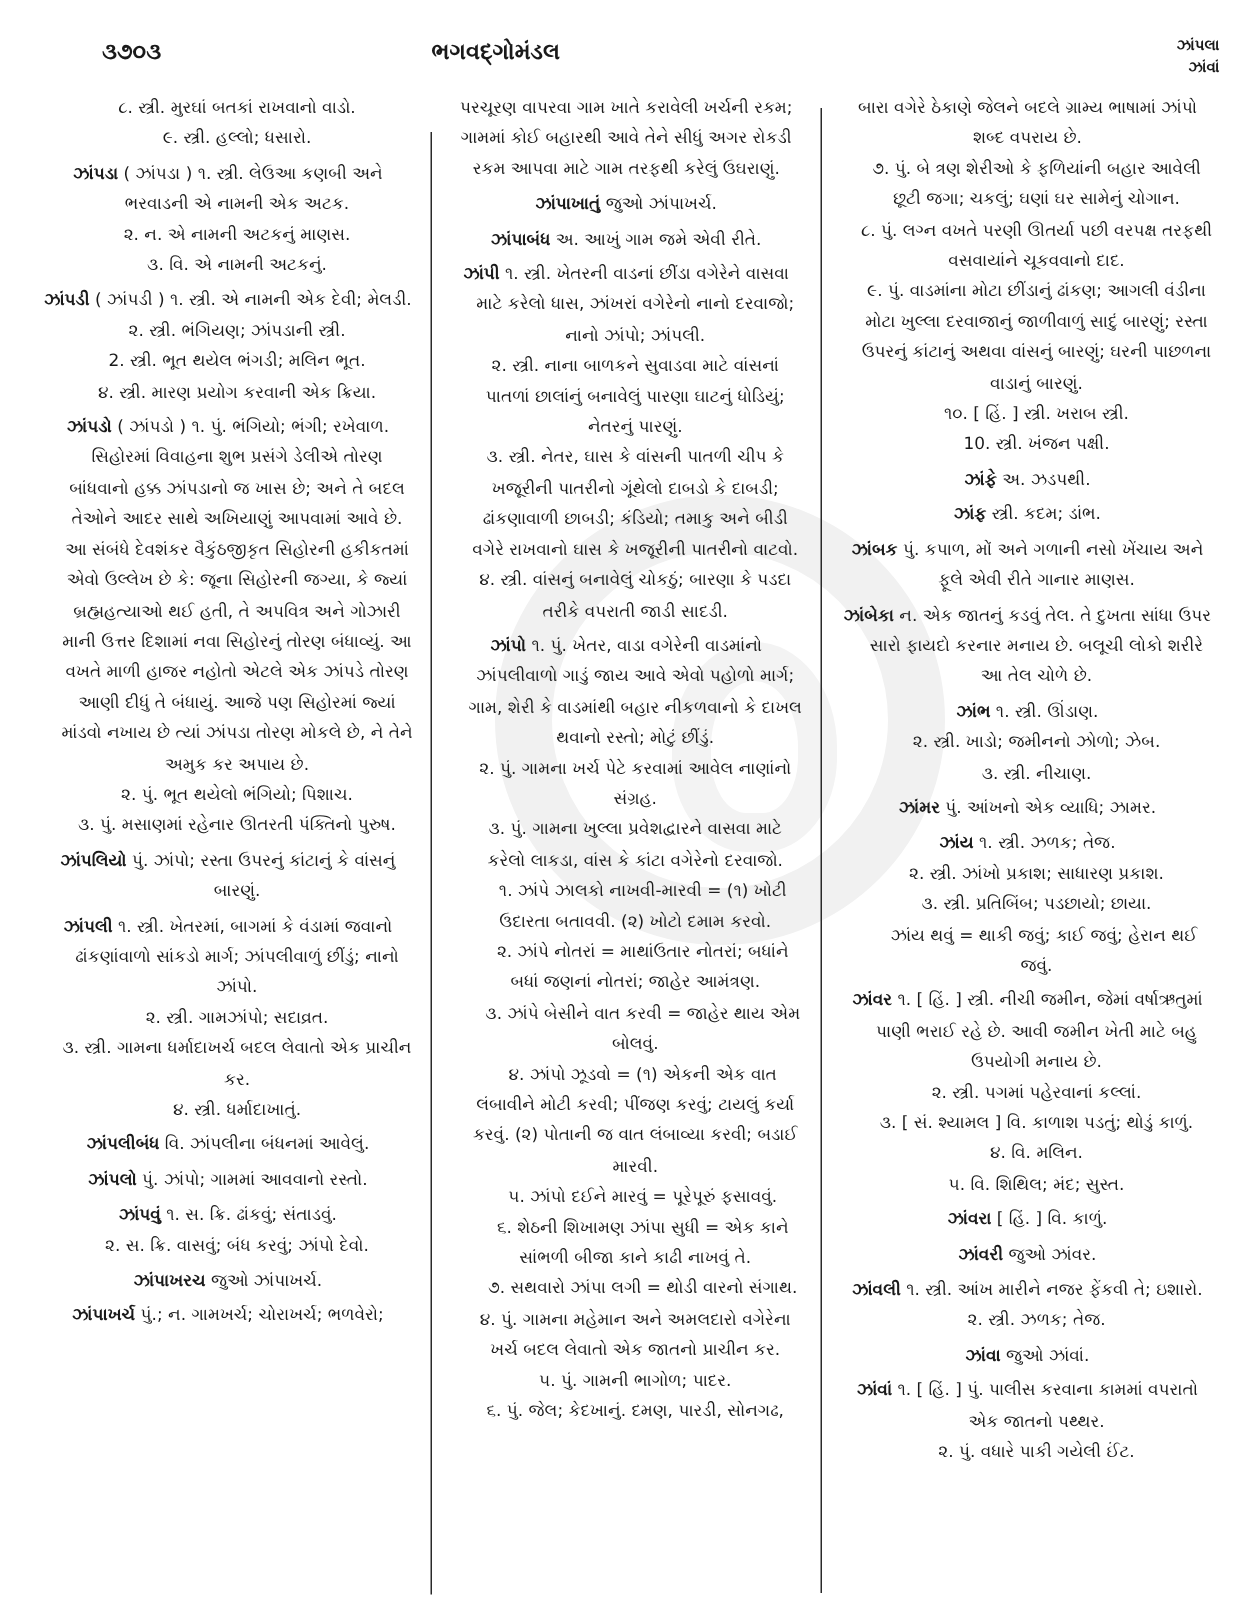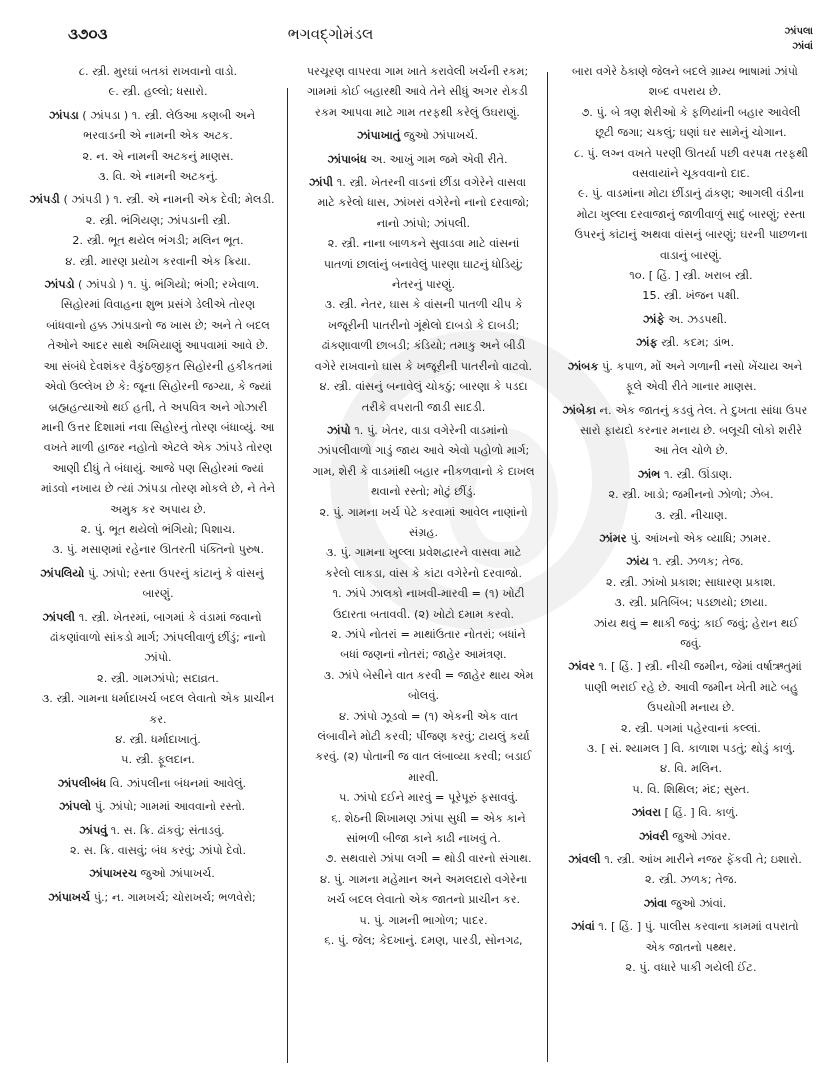--- a/index.html
+++ b/index.html
@@ -15,21 +15,21 @@
     z-index: 0;
   }
   .watermark::after {
     content: ""; position: absolute; left: 80px; top: 60px; width: 110px; height: 140px;
     border-radius: 50% 50% 45% 45%; border: 26px solid #f3f3f3; box-sizing: border-box;
   }
   .header {
     position: absolute; top: 18px; left: 0; width: 825px; height: 32px; z-index: 1;
   }
   .page-num { position: absolute; left: 28px; top: 7px; font-weight: bold; font-size: 15px; margin-left: 40px; }
-  .book-title { position: absolute; left: 0; width: 661px; top: 7px; text-align: center; font-weight: normal; font-size: 15px; }
+  .book-title { position: absolute; left: 0; width: 661px; top: 7px; text-align: center; font-weight: bold; font-size: 15px; }
   .guide { position: absolute; right: 12px; top: 5px; text-align: right; font-weight: bold; font-size: 10px; line-height: 15px; }
   .columns { position: absolute; top: 62px; left: 0; width: 825px; height: 1000px; z-index: 1; text-align: center; }
   .col { position: absolute; top: 0; font-size: 11.3px; line-height: 20.4px; }
   .col-1 { left: 28px; width: 248px; }
   .col-2 { left: 300px; width: 235px; }
   .col-3 { left: 560px; width: 250px; }
   .rule { position: absolute; width: 1px; background: #2a2a2a; }
   .rule-1 { left: 287px; top: 88px; height: 975px; }
   .rule-2 { left: 547px; top: 72px; height: 990px; }
   .entry { margin: 0; padding-left: 12px; text-indent: -12px; }
@@ -68,21 +68,20 @@
       <p class="entry sub"><span>2. સ્ત્રી. ભૂત થયેલ ભંગડી; મલિન ભૂત.</span></p>
       <p class="entry sub"><span>૪. સ્ત્રી. મારણ પ્રયોગ કરવાની એક ક્રિયા.</span></p>
       <p class="entry gap"><span class="hw">ઝાંપડો</span><span> ( ઝાંપડો ) ૧. પું. ભંગિયો; ભંગી; રખેવાળ. સિહોરમાં વિવાહના શુભ પ્રસંગે ડેલીએ તોરણ બાંધવાનો હક્ક ઝાંપડાનો જ ખાસ છે; અને તે બદલ તેઓને આદર સાથે અખિયાણું આપવામાં આવે છે. આ સંબંધે દેવશંકર વૈકુંઠજીકૃત સિહોરની હકીકતમાં એવો ઉલ્લેખ છે કે: જૂના સિહોરની જગ્યા, કે જ્યાં બ્રહ્મહત્યાઓ થઈ હતી, તે અપવિત્ર અને ગોઝારી માની ઉત્તર દિશામાં નવા સિહોરનું તોરણ બંધાવ્યું. આ વખતે માળી હાજર નહોતો એટલે એક ઝાંપડે તોરણ આણી દીધું તે બંધાયું. આજે પણ સિહોરમાં જ્યાં માંડવો નખાય છે ત્યાં ઝાંપડા તોરણ મોકલે છે, ને તેને અમુક કર અપાય છે.</span></p>
       <p class="entry sub"><span>૨. પું. ભૂત થયેલો ભંગિયો; પિશાચ.</span></p>
       <p class="entry sub"><span>૩. પું. મસાણમાં રહેનાર ઊતરતી પંક્તિનો પુરુષ.</span></p>
       <p class="entry gap"><span class="hw">ઝાંપલિયો</span><span> પું. ઝાંપો; રસ્તા ઉપરનું કાંટાનું કે વાંસનું બારણું.</span></p>
       <p class="entry gap"><span class="hw">ઝાંપલી</span><span> ૧. સ્ત્રી. ખેતરમાં, બાગમાં કે વંડામાં જવાનો ઢાંકણાંવાળો સાંકડો માર્ગ; ઝાંપલીવાળું છીંડું; નાનો ઝાંપો.</span></p>
       <p class="entry sub"><span>૨. સ્ત્રી. ગામઝાંપો; સદાવ્રત.</span></p>
       <p class="entry sub"><span>૩. સ્ત્રી. ગામના ધર્માદાખર્ચ બદલ લેવાતો એક પ્રાચીન કર.</span></p>
       <p class="entry sub"><span>૪. સ્ત્રી. ધર્માદાખાતું.</span></p>
-      <p class="entry sub"><span>૫. સ્ત્રી. ફૂલદાન.</span></p>
       <p class="entry gap"><span class="hw">ઝાંપલીબંધ</span><span> વિ. ઝાંપલીના બંધનમાં આવેલું.</span></p>
       <p class="entry gap"><span class="hw">ઝાંપલો</span><span> પું. ઝાંપો; ગામમાં આવવાનો રસ્તો.</span></p>
       <p class="entry gap"><span class="hw">ઝાંપવું</span><span> ૧. સ. ક્રિ. ઢાંકવું; સંતાડવું.</span></p>
       <p class="entry sub"><span>૨. સ. ક્રિ. વાસવું; બંધ કરવું; ઝાંપો દેવો.</span></p>
       <p class="entry gap"><span class="hw">ઝાંપાખરચ</span><span> જુઓ ઝાંપાખર્ચ.</span></p>
       <p class="entry gap"><span class="hw">ઝાંપાખર્ચ</span><span> પું.; ન. ગામખર્ચ; ચોરાખર્ચ; ભળવેરો;</span></p>
     </div>
   <div class="col col-2">
       <p class="entry cont"><span>પરચૂરણ વાપરવા ગામ ખાતે કરાવેલી ખર્ચની રકમ; ગામમાં કોઈ બહારથી આવે તેને સીધું અગર રોકડી રકમ આપવા માટે ગામ તરફથી કરેલું ઉઘરાણું.</span></p>
       <p class="entry gap"><span class="hw">ઝાંપાખાતું</span><span> જુઓ ઝાંપાખર્ચ.</span></p>
@@ -104,21 +103,21 @@
       <p class="entry sub"><span>૪. પું. ગામના મહેમાન અને અમલદારો વગેરેના ખર્ચ બદલ લેવાતો એક જાતનો પ્રાચીન કર.</span></p>
       <p class="entry sub"><span>૫. પું. ગામની ભાગોળ; પાદર.</span></p>
       <p class="entry sub"><span>૬. પું. જેલ; કેદખાનું. દમણ, પારડી, સોનગઢ,</span></p>
     </div>
   <div class="col col-3">
       <p class="entry cont"><span>બારા વગેરે ઠેકાણે જેલને બદલે ગ્રામ્ય ભાષામાં ઝાંપો શબ્દ વપરાય છે.</span></p>
       <p class="entry sub"><span>૭. પું. બે ત્રણ શેરીઓ કે ફળિયાંની બહાર આવેલી છૂટી જગા; ચકલું; ઘણાં ઘર સામેનું ચોગાન.</span></p>
       <p class="entry sub"><span>૮. પું. લગ્ન વખતે પરણી ઊતર્યા પછી વરપક્ષ તરફથી વસવાયાંને ચૂકવવાનો દાદ.</span></p>
       <p class="entry sub"><span>૯. પું. વાડમાંના મોટા છીંડાનું ઢાંકણ; આગલી વંડીના મોટા ખુલ્લા દરવાજાનું જાળીવાળું સાદું બારણું; રસ્તા ઉપરનું કાંટાનું અથવા વાંસનું બારણું; ઘરની પાછળના વાડાનું બારણું.</span></p>
       <p class="entry sub"><span>૧૦. [ હિં. ] સ્ત્રી. ખરાબ સ્ત્રી.</span></p>
-      <p class="entry sub"><span>15. સ્ત્રી. ખંજન પક્ષી.</span></p>
+      <p class="entry sub"><span>10. સ્ત્રી. ખંજન પક્ષી.</span></p>
       <p class="entry gap"><span class="hw">ઝાંફે</span><span> અ. ઝડપથી.</span></p>
       <p class="entry gap"><span class="hw">ઝાંફ</span><span> સ્ત્રી. કદમ; ડાંભ.</span></p>
       <p class="entry gap"><span class="hw">ઝાંબક</span><span> પું. કપાળ, મોં અને ગળાની નસો ખેંચાય અને ફૂલે એવી રીતે ગાનાર માણસ.</span></p>
       <p class="entry gap"><span class="hw">ઝાંબેકા</span><span> ન. એક જાતનું કડવું તેલ. તે દુખતા સાંધા ઉપર સારો ફાયદો કરનાર મનાય છે. બલૂચી લોકો શરીરે આ તેલ ચોળે છે.</span></p>
       <p class="entry gap"><span class="hw">ઝાંભ</span><span> ૧. સ્ત્રી. ઊંડાણ.</span></p>
       <p class="entry sub"><span>૨. સ્ત્રી. ખાડો; જમીનનો ઝોળો; ઝેબ.</span></p>
       <p class="entry sub"><span>૩. સ્ત્રી. નીચાણ.</span></p>
       <p class="entry gap"><span class="hw">ઝાંમર</span><span> પું. આંખનો એક વ્યાધિ; ઝામર.</span></p>
       <p class="entry gap"><span class="hw">ઝાંય</span><span> ૧. સ્ત્રી. ઝળક; તેજ.</span></p>
       <p class="entry sub"><span>૨. સ્ત્રી. ઝાંખો પ્રકાશ; સાધારણ પ્રકાશ.</span></p>

